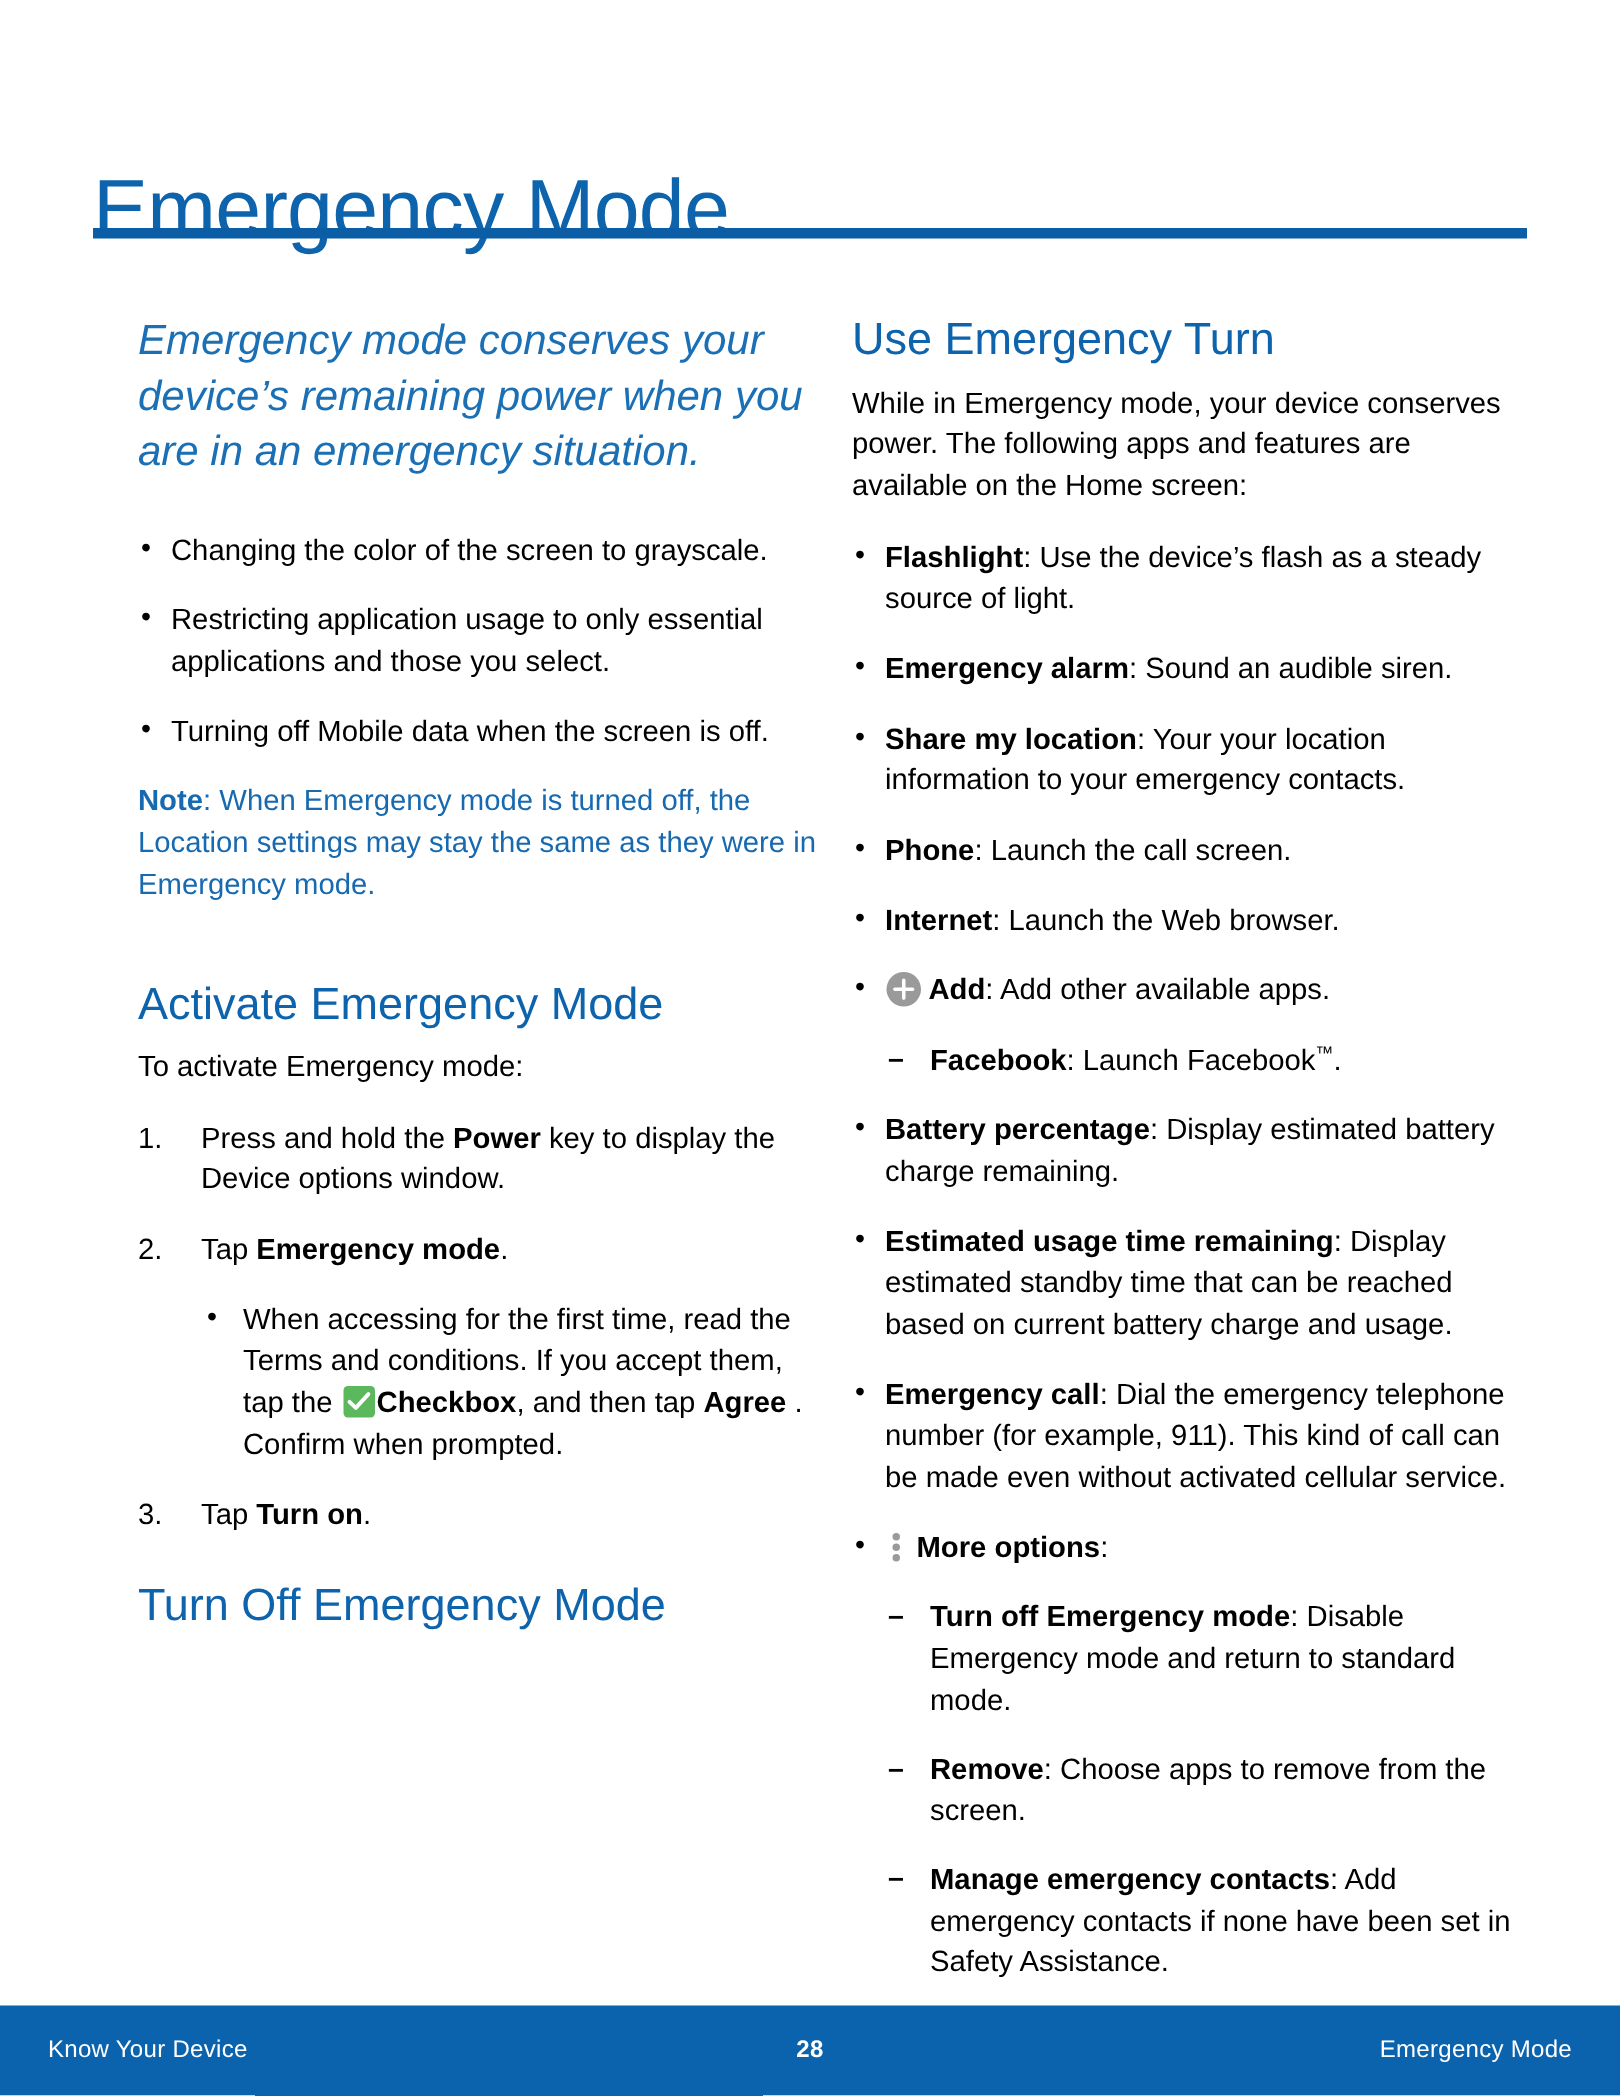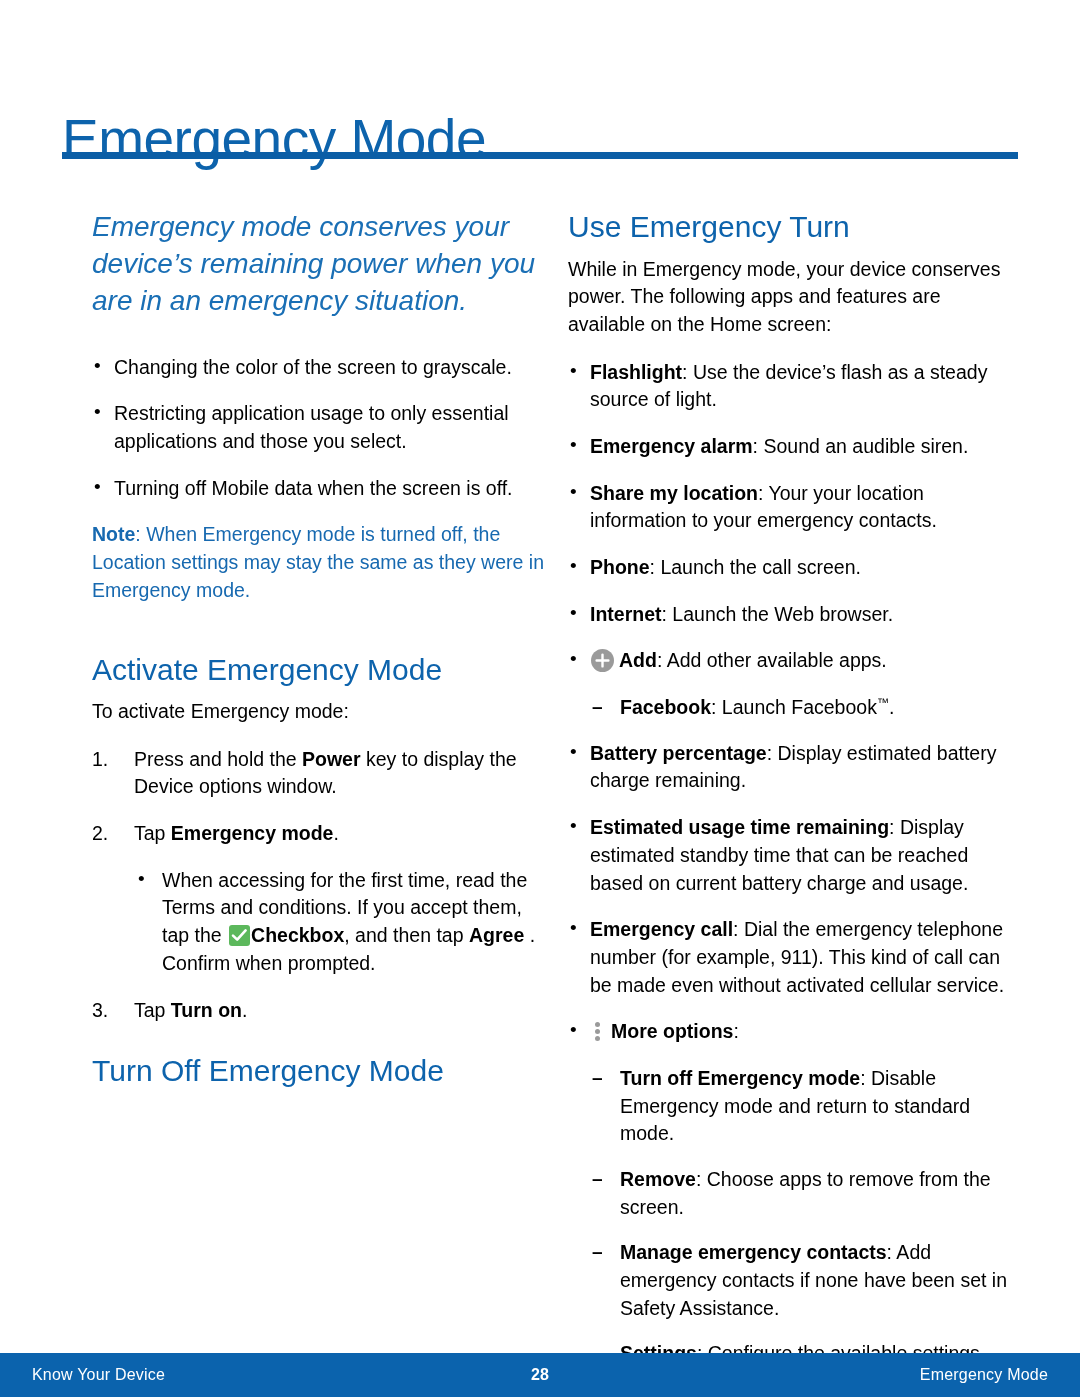--- a/index.html
+++ b/index.html
@@ -226,21 +226,21 @@
 
   sup.reg { font-size: 0.62em; vertical-align: super; }
   sup.tm  { font-size: 0.62em; vertical-align: super; }
 
   
   .footer {
     position: absolute;
     left: 0;
     bottom: 0;
     width: 1080px;
-    height: 44px;
+    height: 60px;
     background: #0b63ad;
     color: #ffffff;
     margin-top: 22px;
   }
   .footer .f-left,
   .footer .f-center,
   .footer .f-right {
     position: absolute;
     top: 50%;
     transform: translateY(-50%);

